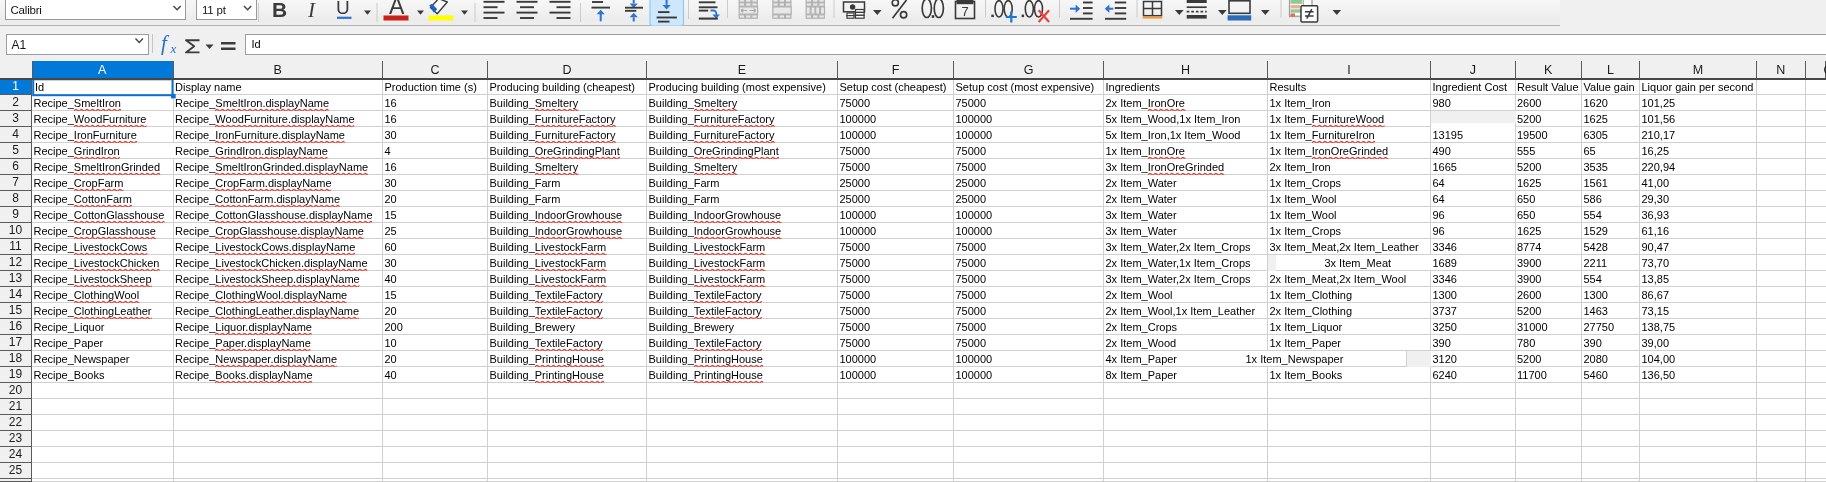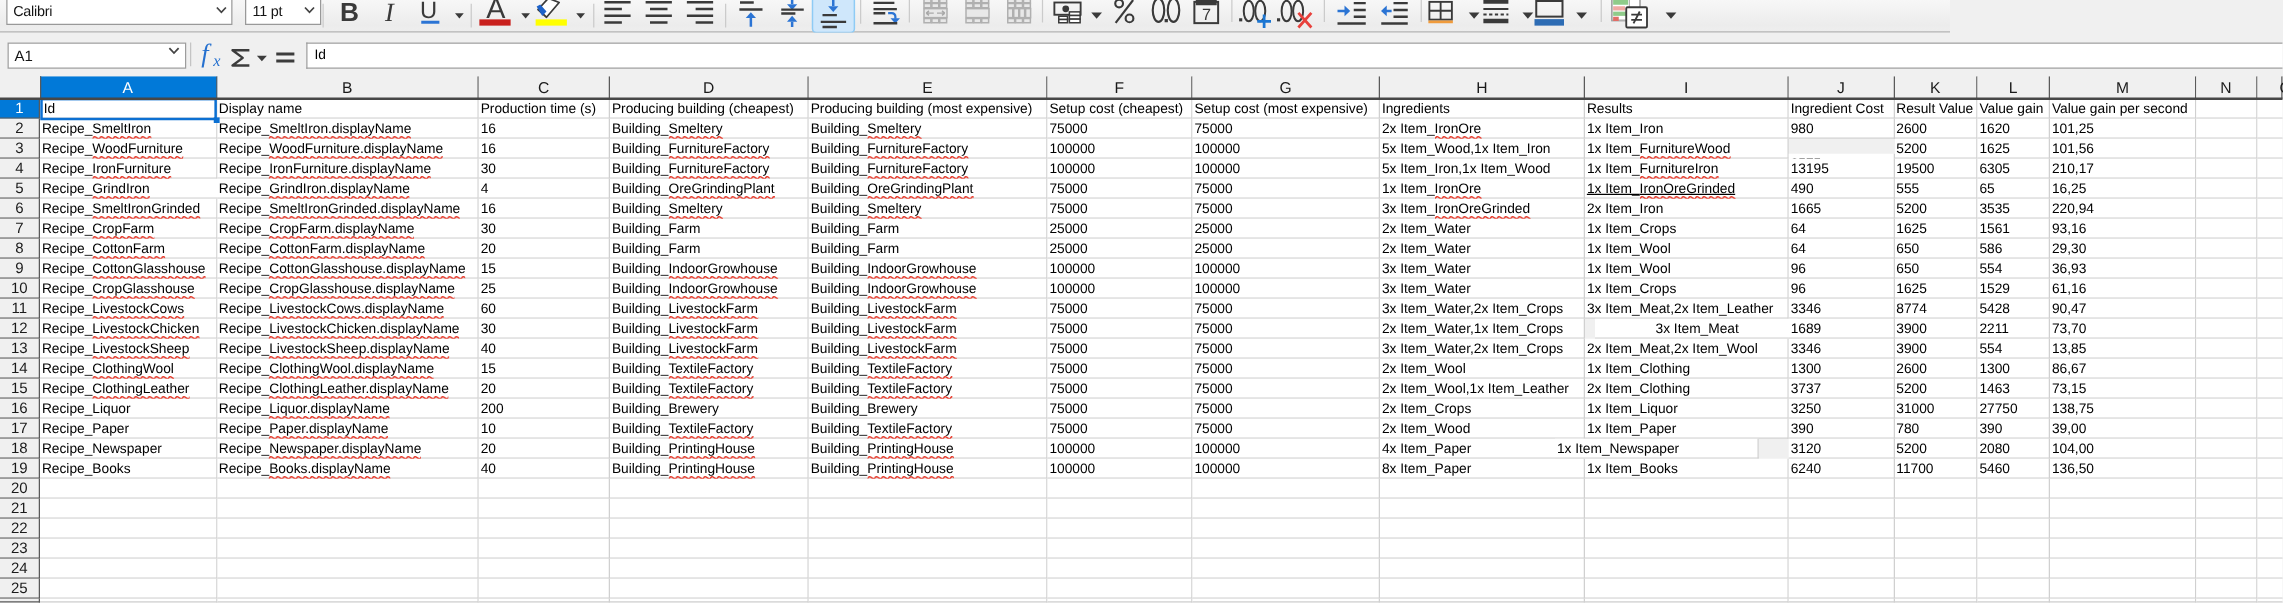--- a/index.html
+++ b/index.html
@@ -87,21 +87,21 @@
 <div class="cell" style="left:383px;top:78.5px;width:105px;height:16.0px;">Production time (s)</div>
 <div class="cell" style="left:488px;top:78.5px;width:159px;height:16.0px;">Producing building (cheapest)</div>
 <div class="cell" style="left:647px;top:78.5px;width:191px;height:16.0px;">Producing building (most expensive)</div>
 <div class="cell" style="left:838px;top:78.5px;width:116px;height:16.0px;">Setup cost (cheapest)</div>
 <div class="cell" style="left:954px;top:78.5px;width:150px;height:16.0px;">Setup cost (most expensive)</div>
 <div class="cell" style="left:1104px;top:78.5px;width:164px;height:16.0px;">Ingredients</div>
 <div class="cell" style="left:1268px;top:78.5px;width:163px;height:16.0px;">Results</div>
 <div class="cell" style="left:1431px;top:78.5px;width:84.5px;height:16.0px;">Ingredient Cost</div>
 <div class="cell" style="left:1515.5px;top:78.5px;width:66.5px;height:16.0px;">Result Value</div>
 <div class="cell" style="left:1582px;top:78.5px;width:58px;height:16.0px;">Value gain</div>
-<div class="cell" style="left:1640px;top:78.5px;width:117px;height:16.0px;">Value gain per second</div>
+<div class="cell" style="left:1640px;top:78.5px;width:117px;height:16.0px;">Liquor gain per second</div>
 <div class="cell" style="left:1757px;top:78.5px;width:48.5px;height:16.0px;"></div>
 <div class="cell" style="left:1805.5px;top:78.5px;width:20.5px;height:16.0px;border-right:none;"></div>
 <div class="cell" style="left:32px;top:94.5px;width:141.5px;height:16.0px;">Recipe_<span class="sq">SmeltIron<svg class="wv" preserveAspectRatio="none">
           <rect width="100%" height="4" fill="url(#wavepat)"></rect>
         </svg></span></div>
 <div class="cell" style="left:173.5px;top:94.5px;width:209.5px;height:16.0px;">Recipe_<span class="sq">SmeltIron.displayName<svg class="wv" preserveAspectRatio="none">
           <rect width="100%" height="4" fill="url(#wavepat)"></rect>
         </svg></span></div>
 <div class="cell" style="left:383px;top:94.5px;width:105px;height:16.0px;">16</div>
 <div class="cell" style="left:488px;top:94.5px;width:159px;height:16.0px;">Building_<span class="sq">Smeltery<svg class="wv" preserveAspectRatio="none">
@@ -183,21 +183,21 @@
           <rect width="100%" height="4" fill="url(#wavepat)"></rect>
         </svg></span></div>
 <div class="cell" style="left:647px;top:142.5px;width:191px;height:16.0px;">Building_<span class="sq">OreGrindingPlant<svg class="wv" preserveAspectRatio="none">
           <rect width="100%" height="4" fill="url(#wavepat)"></rect>
         </svg></span></div>
 <div class="cell" style="left:838px;top:142.5px;width:116px;height:16.0px;">75000</div>
 <div class="cell" style="left:954px;top:142.5px;width:150px;height:16.0px;">75000</div>
 <div class="cell" style="left:1104px;top:142.5px;width:164px;height:16.0px;">1x Item_<span class="sq">IronOre<svg class="wv" preserveAspectRatio="none">
           <rect width="100%" height="4" fill="url(#wavepat)"></rect>
         </svg></span></div>
-<div class="cell" style="left:1268px;top:142.5px;width:163px;height:16.0px;text-decoration:underline;">1x Item_<span class="sq">IronOreGrinded<svg class="wv" preserveAspectRatio="none">
+<div class="cell" style="left:1268px;top:142.5px;width:163px;height:16.0px;">1x Item_<span class="sq">IronOreGrinded<svg class="wv" preserveAspectRatio="none">
           <rect width="100%" height="4" fill="url(#wavepat)"></rect>
         </svg></span></div>
 <div class="cell" style="left:1431px;top:142.5px;width:84.5px;height:16.0px;">490</div>
 <div class="cell" style="left:1515.5px;top:142.5px;width:66.5px;height:16.0px;">555</div>
 <div class="cell" style="left:1582px;top:142.5px;width:58px;height:16.0px;">65</div>
 <div class="cell" style="left:1640px;top:142.5px;width:117px;height:16.0px;">16,25</div>
 <div class="cell" style="left:1757px;top:142.5px;width:48.5px;height:16.0px;"></div>
 <div class="cell" style="left:1805.5px;top:142.5px;width:20.5px;height:16.0px;border-right:none;"></div>
 <div class="cell" style="left:32px;top:158.5px;width:141.5px;height:16.0px;">Recipe_<span class="sq">SmeltIronGrinded<svg class="wv" preserveAspectRatio="none">
           <rect width="100%" height="4" fill="url(#wavepat)"></rect>
@@ -233,21 +233,21 @@
 <div class="cell" style="left:383px;top:174.5px;width:105px;height:16.0px;">30</div>
 <div class="cell" style="left:488px;top:174.5px;width:159px;height:16.0px;">Building_Farm</div>
 <div class="cell" style="left:647px;top:174.5px;width:191px;height:16.0px;">Building_Farm</div>
 <div class="cell" style="left:838px;top:174.5px;width:116px;height:16.0px;">25000</div>
 <div class="cell" style="left:954px;top:174.5px;width:150px;height:16.0px;">25000</div>
 <div class="cell" style="left:1104px;top:174.5px;width:164px;height:16.0px;">2x Item_Water</div>
 <div class="cell" style="left:1268px;top:174.5px;width:163px;height:16.0px;">1x Item_Crops</div>
 <div class="cell" style="left:1431px;top:174.5px;width:84.5px;height:16.0px;">64</div>
 <div class="cell" style="left:1515.5px;top:174.5px;width:66.5px;height:16.0px;">1625</div>
 <div class="cell" style="left:1582px;top:174.5px;width:58px;height:16.0px;">1561</div>
-<div class="cell" style="left:1640px;top:174.5px;width:117px;height:16.0px;">93,16</div>
+<div class="cell" style="left:1640px;top:174.5px;width:117px;height:16.0px;">41,00</div>
 <div class="cell" style="left:1757px;top:174.5px;width:48.5px;height:16.0px;"></div>
 <div class="cell" style="left:1805.5px;top:174.5px;width:20.5px;height:16.0px;border-right:none;"></div>
 <div class="cell" style="left:32px;top:190.5px;width:141.5px;height:16.0px;">Recipe_<span class="sq">CottonFarm<svg class="wv" preserveAspectRatio="none">
           <rect width="100%" height="4" fill="url(#wavepat)"></rect>
         </svg></span></div>
 <div class="cell" style="left:173.5px;top:190.5px;width:209.5px;height:16.0px;">Recipe_<span class="sq">CottonFarm.displayName<svg class="wv" preserveAspectRatio="none">
           <rect width="100%" height="4" fill="url(#wavepat)"></rect>
         </svg></span></div>
 <div class="cell" style="left:383px;top:190.5px;width:105px;height:16.0px;">20</div>
 <div class="cell" style="left:488px;top:190.5px;width:159px;height:16.0px;">Building_Farm</div>

